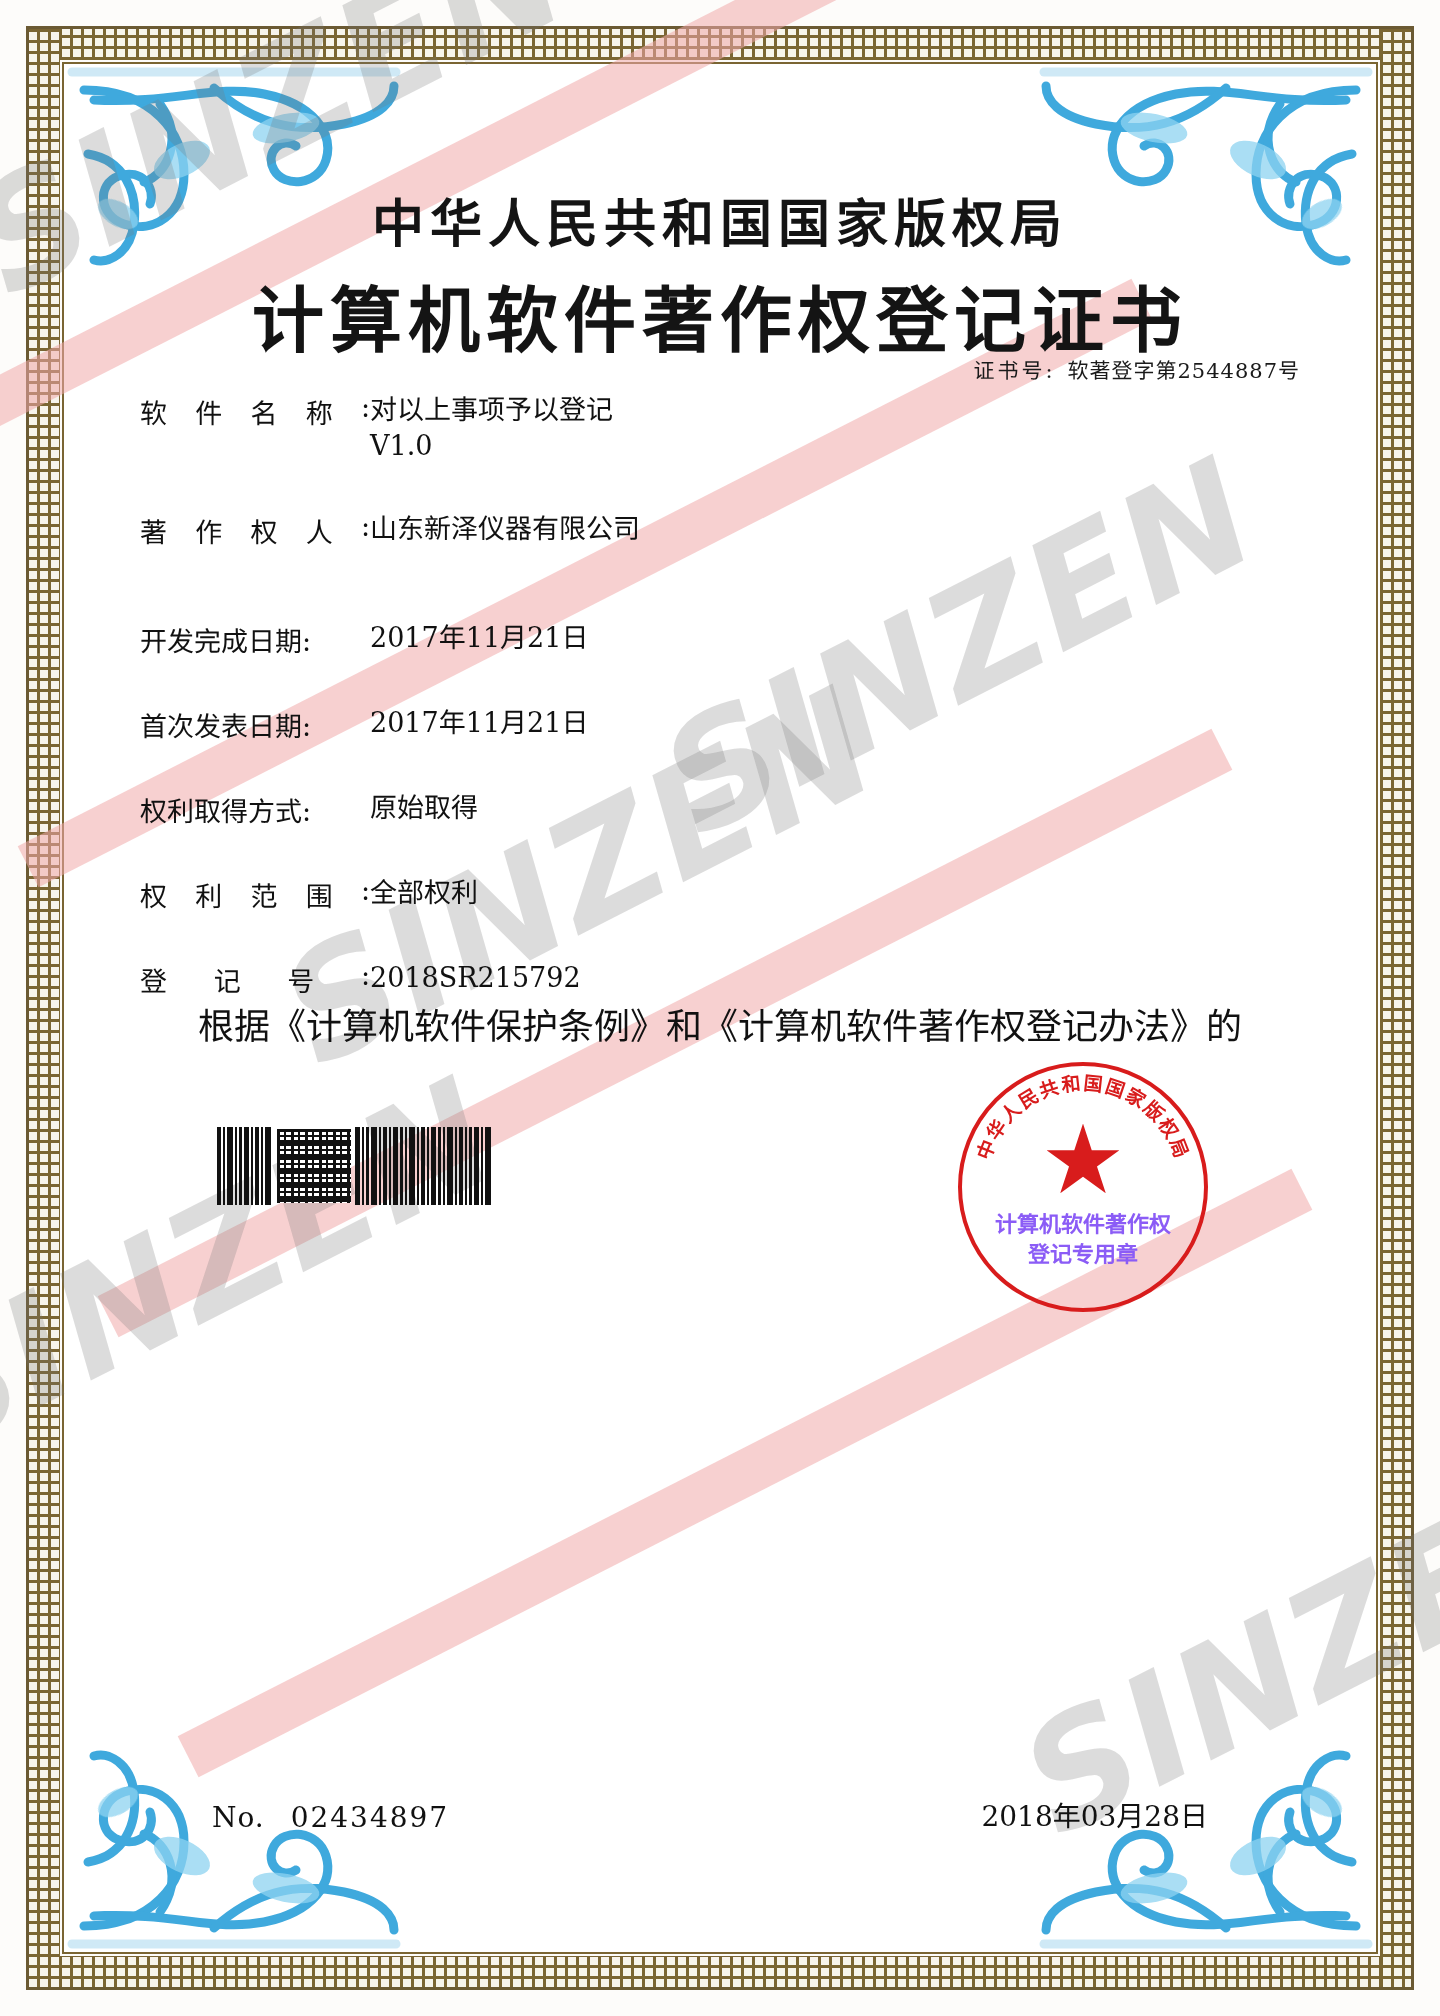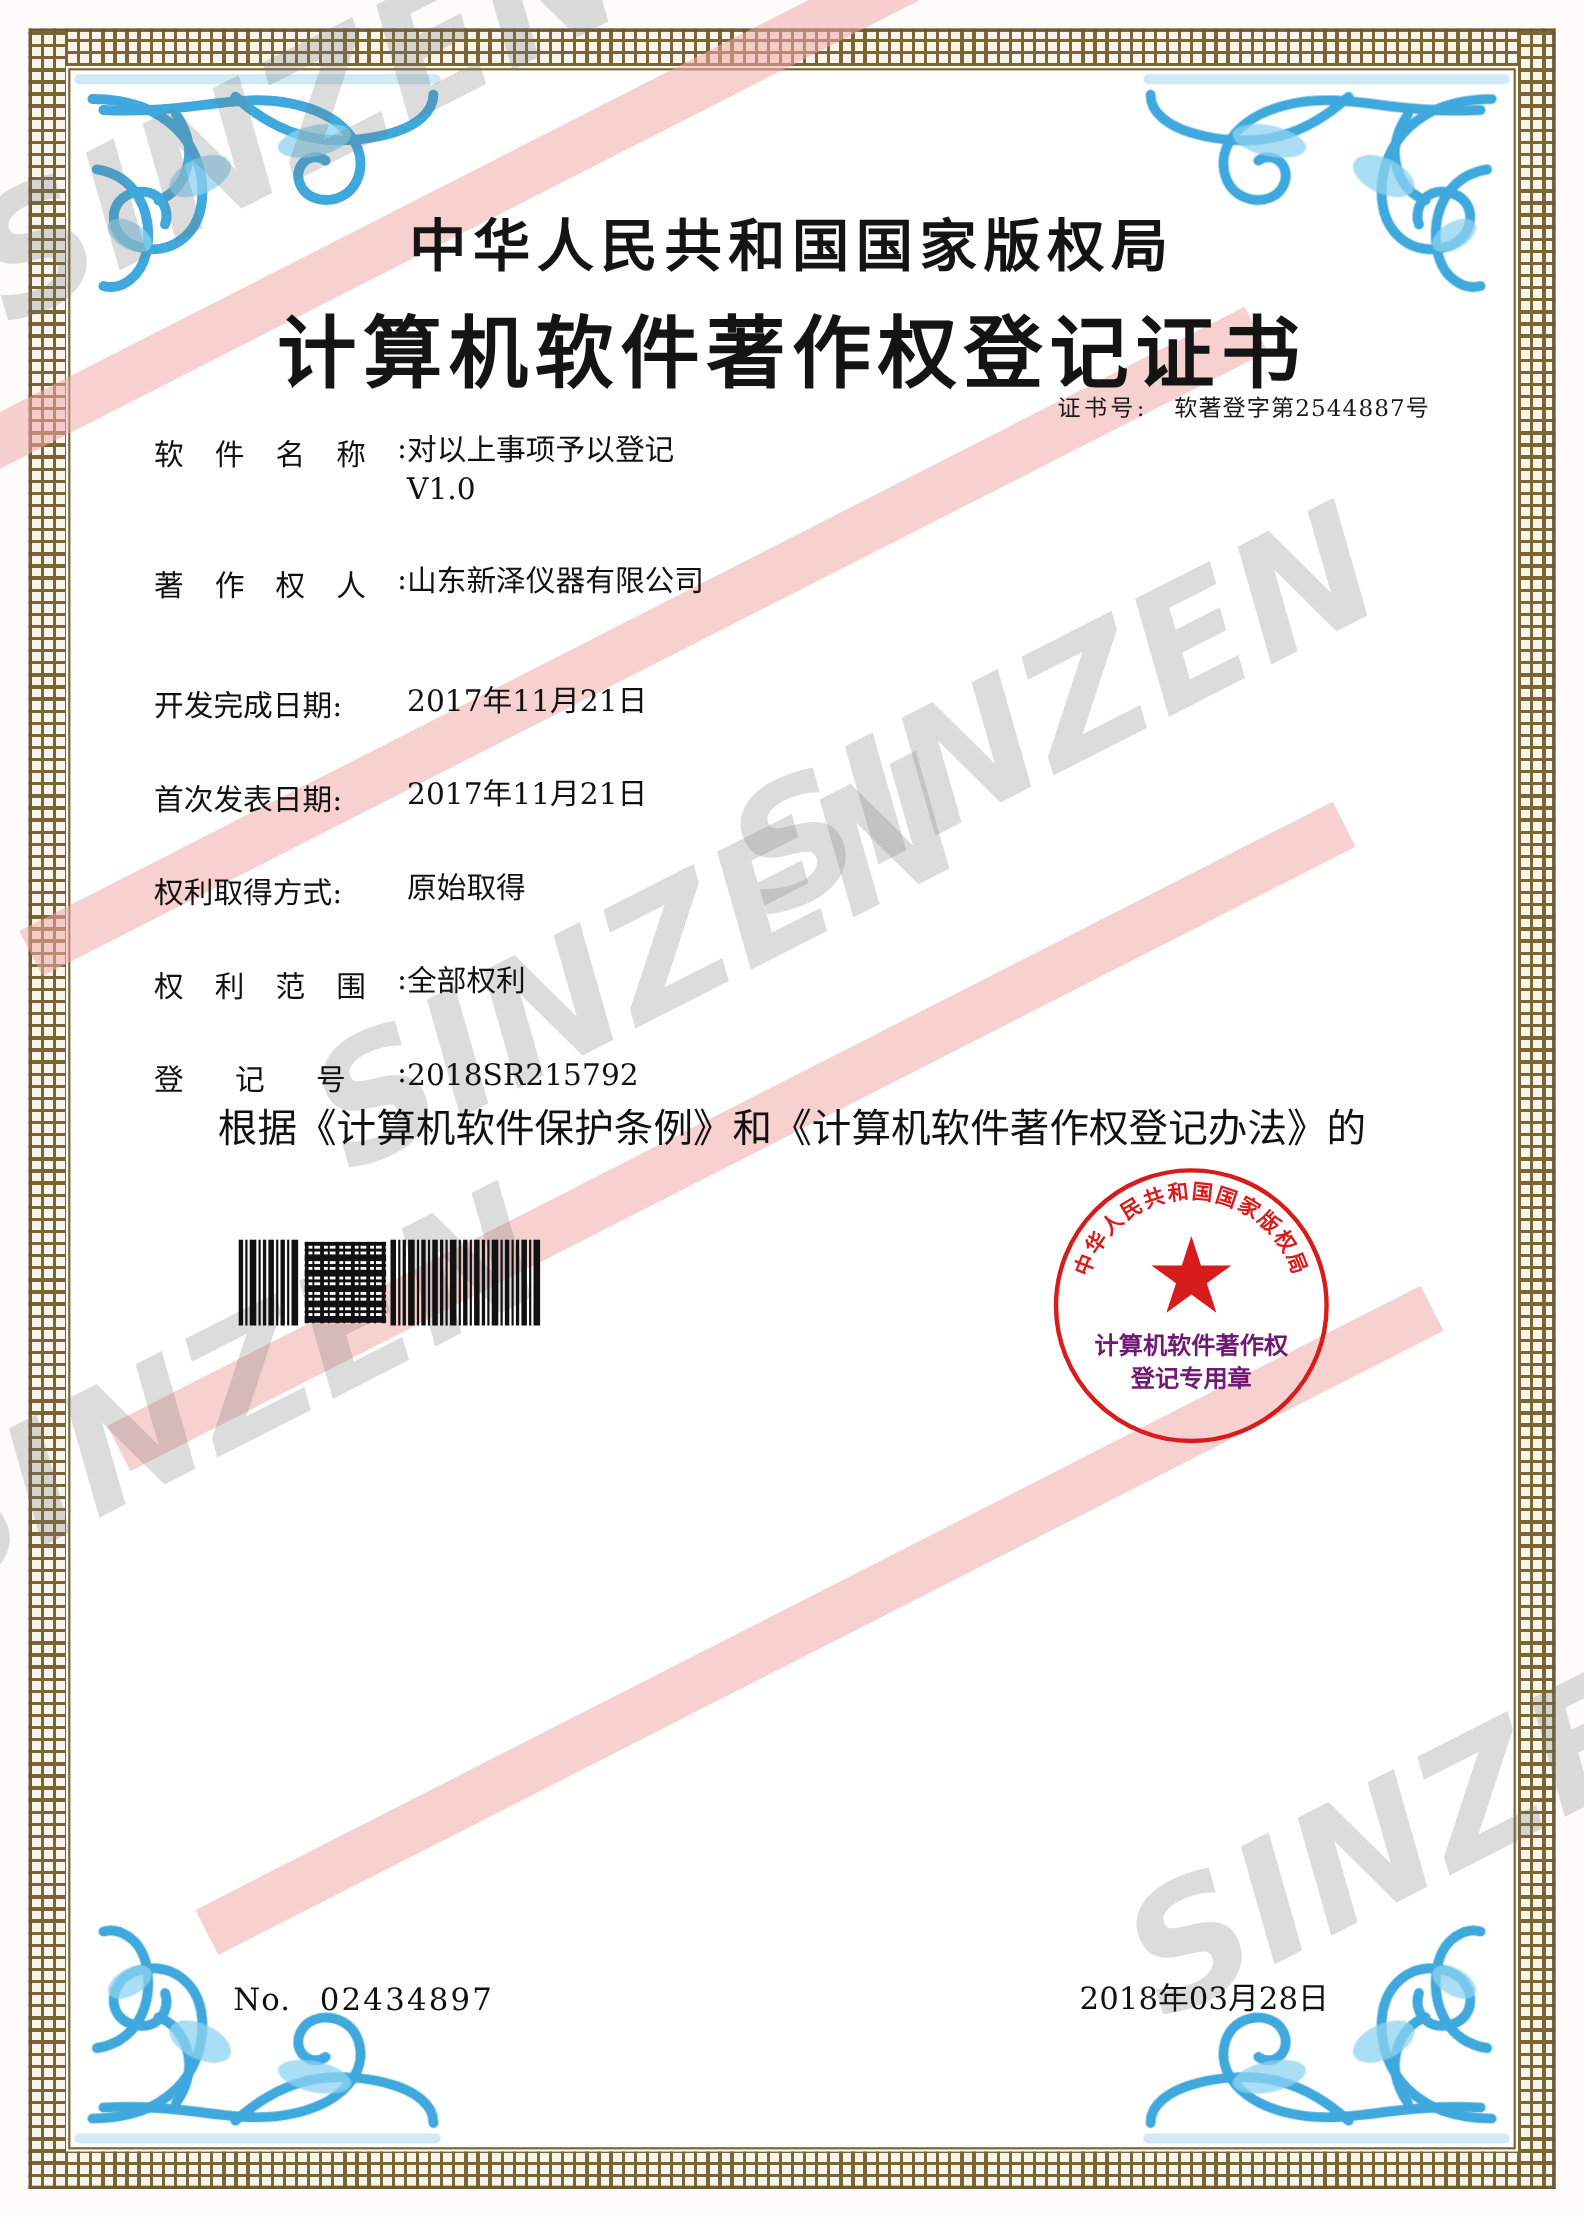--- a/index.html
+++ b/index.html
@@ -124,21 +124,21 @@
   }
   .cert-no {
     position: absolute;
     top: 292px;
     right: 78px;
     font-size: 21px;
     color: #1a1a1a;
     letter-spacing: 1px;
     font-family: "DejaVu Serif", "Liberation Serif", serif;
   }
-  .cert-no .lbl { letter-spacing: 3px; margin-right: 24px; }
+  .cert-no .lbl { letter-spacing: 3px; margin-right: 12px; }
 
   .fields {
     position: absolute;
     top: 330px;
     left: 78px;
     right: 60px;
   }
   .row {
     display: flex;
     align-items: flex-start;
@@ -239,21 +239,21 @@
     font-family: "DejaVu Serif", "Liberation Serif", serif;
     font-weight: bold;
     letter-spacing: 2px;
   }
   .seal .bottom-text {
     position: absolute;
     left: 0;
     right: 0;
     top: 148px;
     text-align: center;
-    color: #701a75;
+    color: #8b5cf6;
     font-size: 22px;
     line-height: 1.35;
     font-weight: bold;
     font-family: "DejaVu Serif", "Liberation Serif", serif;
   }
 
   .footer-no {
     position: absolute;
     left: 150px;
     bottom: 120px;

